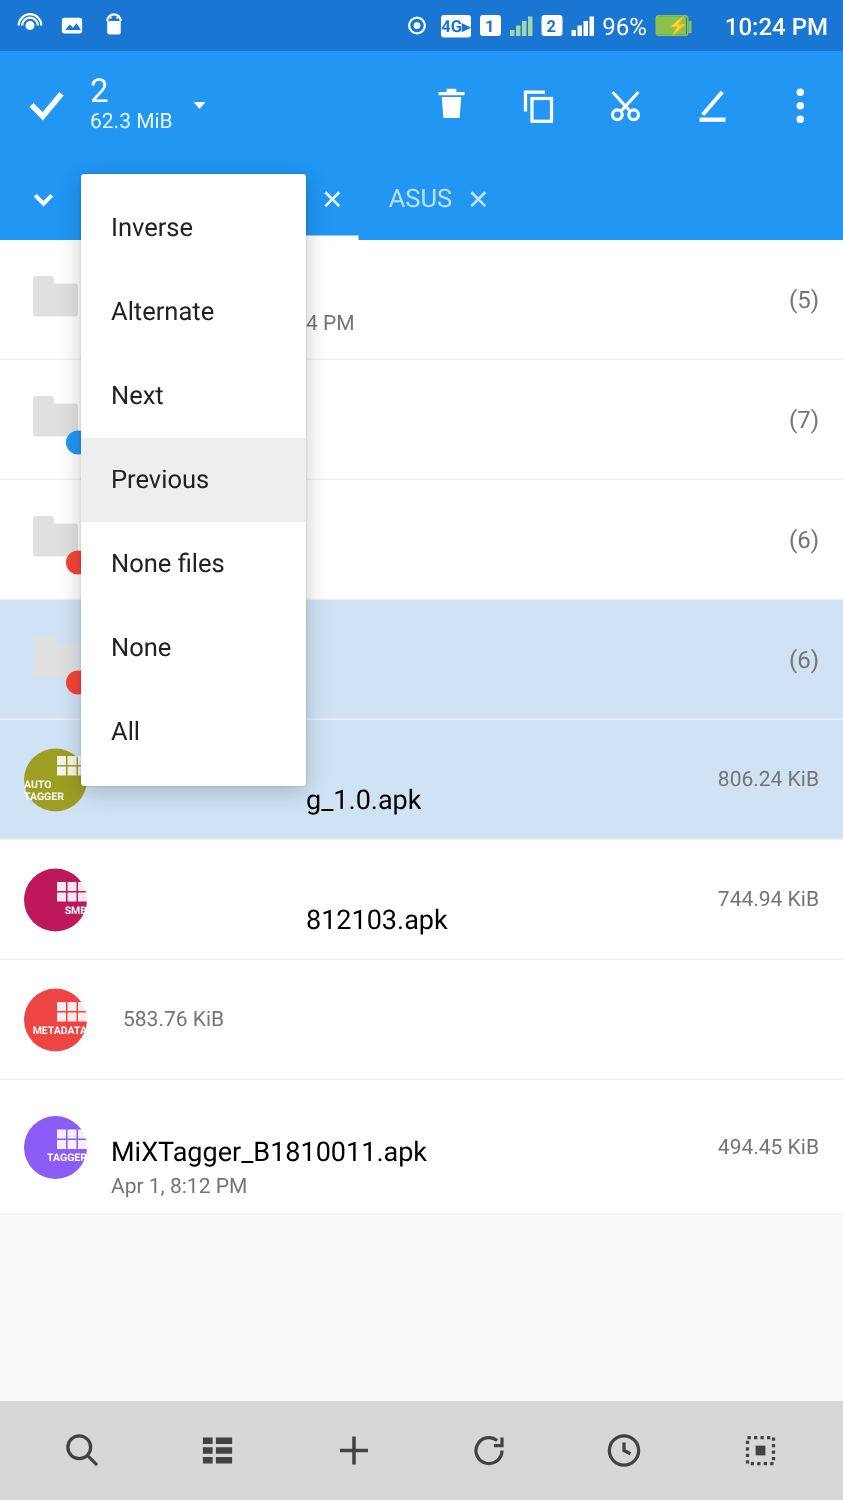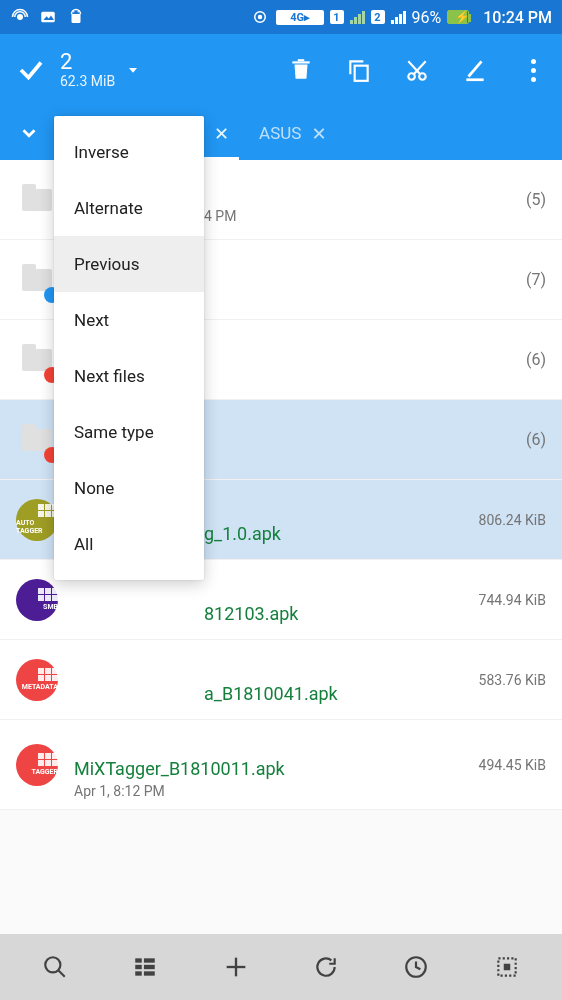--- a/index.html
+++ b/index.html
@@ -19,40 +19,40 @@
     align-items: center;
     padding: 0 10px;
     color: #fff;
     font-size: 16px;
   }
   .status-left { display: flex; gap: 8px; align-items: center; }
   .status-right { margin-left: auto; display: flex; gap: 6px; align-items: center; }
   .status-icon { width: 20px; height: 20px; display:flex; align-items:center; justify-content:center; }
   .status-4g {
     background:#fff; color:#1976D2; font-size:11px; font-weight:bold;
-    padding:1px 14px; border-radius:2px; display:flex; align-items:center;
+    padding:1px 0; border-radius:2px; display:flex; align-items:center;
   }
   .sim-badge {
     background:#fff; color:#1976D2; font-size:11px; font-weight:bold;
     width:14px; height:14px; display:flex; align-items:center; justify-content:center;
     border-radius:2px;
   }
   .sig-bars { display:flex; align-items:flex-end; gap:1px; height:14px; }
   .sig-bars span { width:3px; background:#a5d6a7; }
   .sig-bars .b1{height:4px;} .sig-bars .b2{height:7px;} .sig-bars .b3{height:10px;} .sig-bars .b4{height:13px;}
   .sig-bars.white span{ background:#fff; }
   .battery-chg {
     width:22px; height:14px; border:1px solid #8bc34a; border-radius:2px;
     position:relative; background:linear-gradient(to right,#8bc34a 96%, transparent 96%);
   }
   .battery-chg::after{
     content:""; position:absolute; right:-3px; top:3px; width:2px; height:8px; background:#8bc34a;
   }
   .bolt { position:absolute; left:7px; top:-1px; color:#fff; font-size:12px; }
-  .status-time { font-weight:500; margin-left:8px; }
+  .status-time { font-weight:500; margin-left:18px; }
 
   
   .action-bar {
     height: 72px;
     background: #2196F3;
     display:flex; align-items:center;
     padding: 0 14px;
     color:#fff;
   }
   .ab-check { width:34px; margin-right:12px; display:flex; align-items:center; justify-content:center; }
@@ -115,21 +115,21 @@
   }
   .sd-dot.blue{ background:#2196F3; }
   .apk-ico {
     width:42px; height:42px; border-radius:50%;
     display:flex; flex-direction:column; align-items:flex-end; justify-content:center;
     font-size:7px; color:#fff; font-weight:bold;
   }
   .apk-grid { display:grid; grid-template-columns:repeat(3,6px); grid-template-rows:repeat(2,6px); gap:1px; margin-bottom:2px;}
   .apk-grid span{ background:#fff; opacity:.9;}
   .file-main { flex:1; min-width:0;margin-top:28px; }
-  .file-name { font-size:18px; color:#15803d; white-space:nowrap; overflow:hidden; }
+  .file-name { font-size:18px; color:#000000; white-space:nowrap; overflow:hidden; }
   .file-sub { font-size:14px; color:#757575; margin-top:4px; }
   .file-meta { text-align:right; font-size:14px; color:#757575; flex-shrink:0; margin-left:8px; }
   .file-meta .count { font-size:16px; }
 
   
   .dropdown {
     position:absolute;
     left:54px; top:116px;
     width:150px;
     background:#fff;
@@ -337,21 +337,21 @@
         </div>
       <span>AUTO TAGGER</span>
     </div>
       <div class="file-main">
        <div class="file-name" style="padding-left:130px">g_1.0.apk</div>
 
      </div>
      <div class="file-meta"><span class="">806.24 KiB</span></div>
     </div>
     <div class="file-row">
-      <div class="file-icon apk-ico" style="background:#4c1d95">
+      <div class="file-icon apk-ico" style="background:#be185d">
       <div class="apk-grid">
           <span></span>
           <span></span>
           <span></span>
           <span></span>
           <span></span>
           <span></span>
         </div>
       <span>SMB</span>
     </div>
@@ -366,28 +366,24 @@
       <div class="apk-grid">
           <span></span>
           <span></span>
           <span></span>
           <span></span>
           <span></span>
           <span></span>
         </div>
       <span>METADATA</span>
     </div>
-      <div class="file-main">
-       <div class="file-name" style="padding-left:130px">a_B1810041.apk</div>
-
-     </div>
      <div class="file-meta"><span class="">583.76 KiB</span></div>
     </div>
     <div class="file-row">
-      <div class="file-icon apk-ico" style="background:#ef4444">
+      <div class="file-icon apk-ico" style="background:#8b5cf6">
       <div class="apk-grid">
           <span></span>
           <span></span>
           <span></span>
           <span></span>
           <span></span>
           <span></span>
         </div>
       <span>TAGGER</span>
     </div>
@@ -395,24 +391,23 @@
        <div class="file-name">MiXTagger_B1810011.apk</div>
        <div class="file-sub">Apr 1, 8:12 PM</div>
      </div>
      <div class="file-meta"><span class="">494.45 KiB</span></div>
     </div>
   </div>
 
 <div class="dropdown" id="dropdown">
     <div class="dropdown-item">Inverse</div>
     <div class="dropdown-item">Alternate</div>
+    <div class="dropdown-item">Next</div>
     <div class="dropdown-item highlight">Previous</div>
-    <div class="dropdown-item">Next</div>
-    <div class="dropdown-item">Next files</div>
-    <div class="dropdown-item">Same type</div>
+    <div class="dropdown-item">None files</div>
     <div class="dropdown-item">None</div>
     <div class="dropdown-item">All</div>
   </div>
 
 <div class="bottom-bar">
   <div class="bb-btn">
     <svg width="26" height="26" viewBox="0 0 24 24" fill="none" stroke="#424242" stroke-width="2">
         <circle cx="10" cy="10" r="7"></circle>
         <line x1="15" y1="15" x2="21" y2="21"></line>
       </svg>

